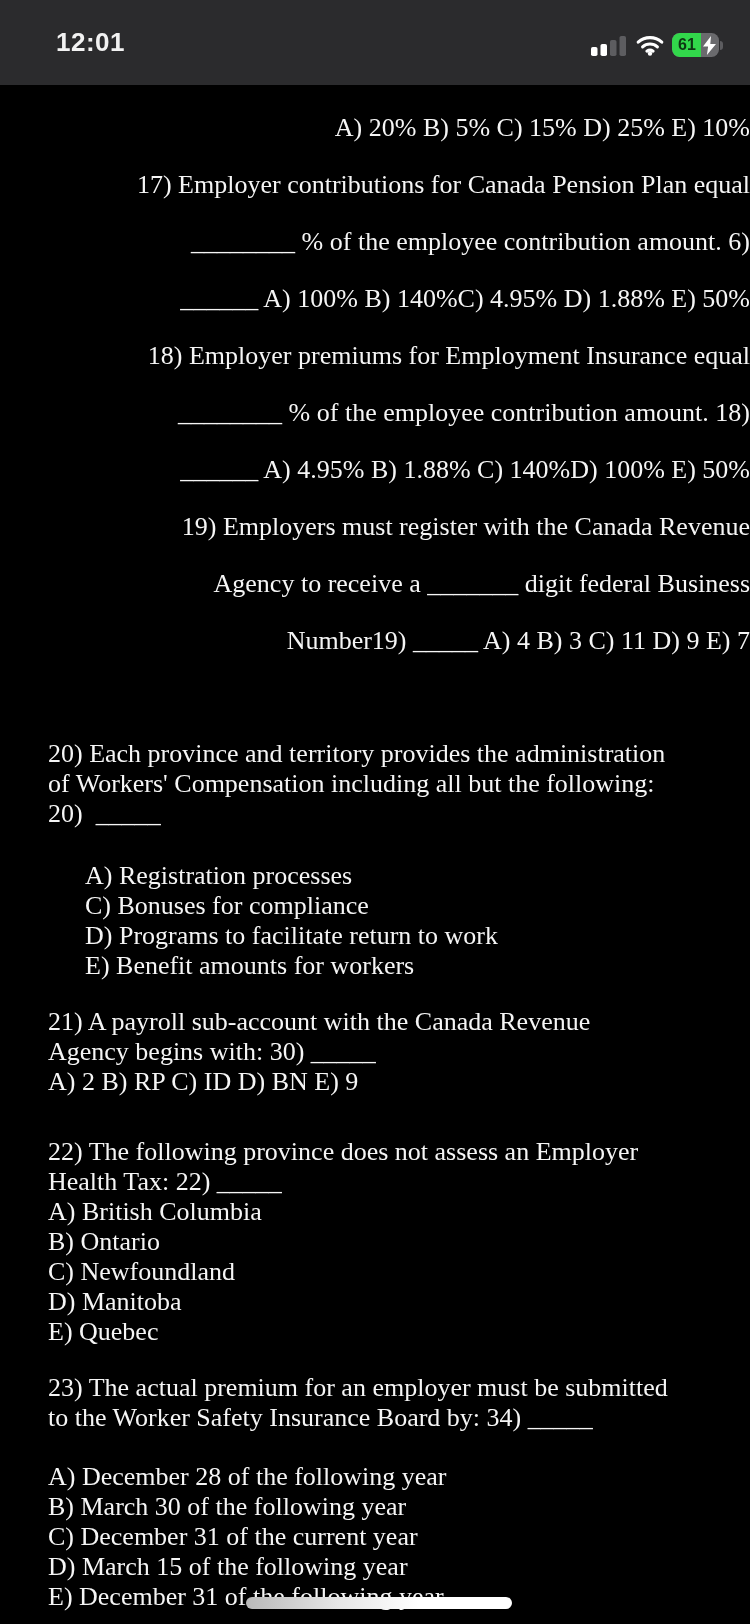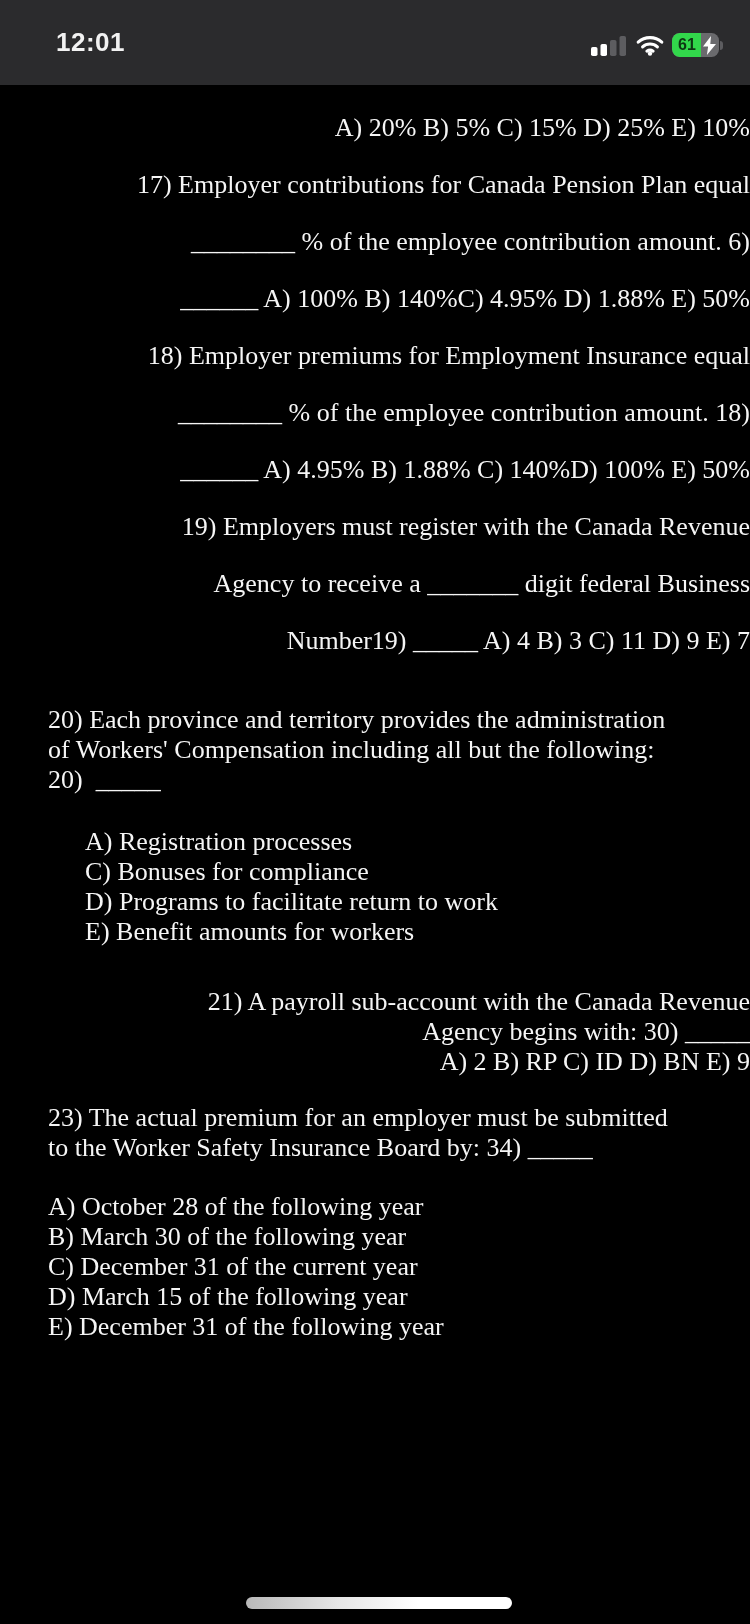--- a/index.html
+++ b/index.html
@@ -45,23 +45,23 @@
   
   .doc{
     position:absolute;top:85px;left:0;width:750px;
     padding:14px 0 0 48px;box-sizing:border-box;
     font-family:"Liberation Serif","DejaVu Serif",serif;
     color:#f5f5f5;font-size:26px;
   }
   .line{white-space:pre;}
   .ds .line{line-height:57px;text-align:right;}
   .ss .line{line-height:30px;}
-  .m-q20{margin-top:36px;}
+  .m-q20{margin-top:70px;}
   .m-opt20{margin-top:32px;margin-left:37px;}
-  .m-q21{margin-top:40px;text-align:right;}
+  .m-q21{margin-top:26px;}
   .m-q22{margin-top:40px;}
   .m-q23{margin-top:26px;}
   .m-opt23{margin-top:29px;}
   
   .marker-bar{
     position:absolute;left:246px;top:1597px;width:266px;height:12px;
     border-radius:6px;
     background:linear-gradient(90deg,#b9b9b9 0%,#e6e6e6 35%,#ffffff 65%,#ffffff 100%);
   }
 </style>
@@ -123,28 +123,37 @@
     <div class="line">D) Programs to facilitate return to work</div>
     <div class="line">E) Benefit amounts for workers</div>
   </div>
 
   <div class="block ss m-q21">
     <div class="line">21) A payroll sub-account with the Canada Revenue</div>
     <div class="line">Agency begins with: 30) _____</div>
     <div class="line">A) 2 B) RP C) ID D) BN E) 9</div>
   </div>
 
+  <div class="block ss m-q22">
+    <div class="line">22) The following province does not assess an Employer</div>
+    <div class="line">Health Tax: 22) _____</div>
+    <div class="line">A) British Columbia</div>
+    <div class="line">B) Ontario</div>
+    <div class="line">C) Newfoundland</div>
+    <div class="line">D) Manitoba</div>
+    <div class="line">E) Quebec</div>
+  </div>
 
   <div class="block ss m-q23">
     <div class="line">23) The actual premium for an employer must be submitted</div>
     <div class="line">to the Worker Safety Insurance Board by: 34) _____</div>
   </div>
 
   <div class="block ss m-opt23">
-    <div class="line">A) October 28 of the following year</div>
+    <div class="line">A) December 28 of the following year</div>
     <div class="line">B) March 30 of the following year</div>
     <div class="line">C) December 31 of the current year</div>
     <div class="line">D) March 15 of the following year</div>
     <div class="line">E) December 31 of the following year</div>
   </div>
 
 </div>
 
 <div class="marker-bar"></div>
 

